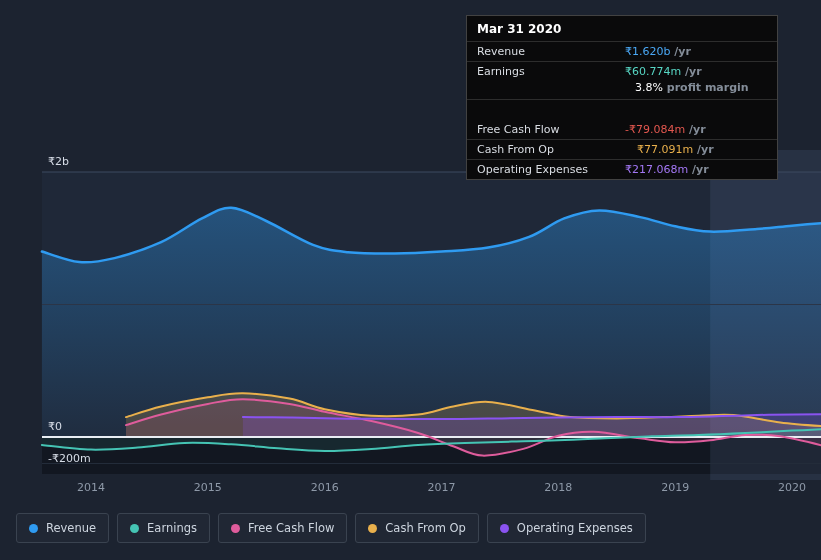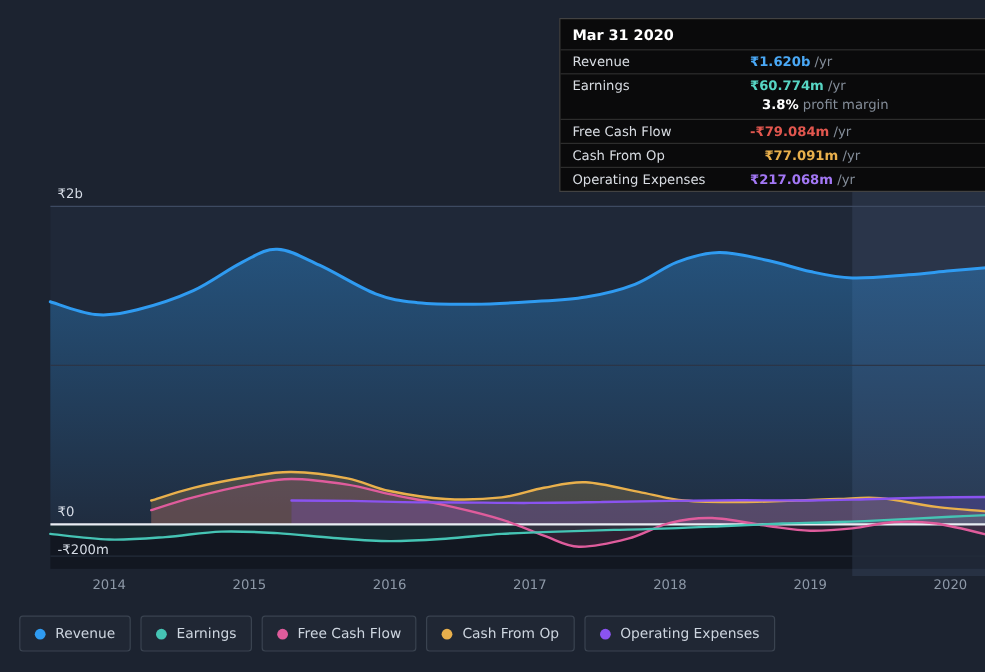--- a/index.html
+++ b/index.html
@@ -2,28 +2,28 @@
 <html><head>
 <meta charset="utf-8">
 <style>
   html,body{margin:0;padding:0;background:#1c2330;}
   .page{position:relative;width:821px;height:560px;background:#1c2330;overflow:hidden;
         font-family:"DejaVu Sans","Liberation Sans",sans-serif;}
   #chart-container{position:absolute;left:0;top:0;width:821px;height:400px;padding-left:26px;}
   svg text{font-family:"DejaVu Sans","Liberation Sans",sans-serif;}
 
   
-  .tooltip{position:absolute;left:466px;top:15px;width:356px;background:#0a0a0b;
+  .tooltip{position:absolute;left:466px;top:15px;width:312px;background:#0a0a0b;
            border:1px solid #424242;box-sizing:border-box;z-index:5;font-size:11px;}
   .tt-title{padding:6px 10px 5px 10px;font-weight:bold;font-size:12px;color:#ffffff;}
   .tt-row{display:flex;align-items:baseline;padding:3px 10px;border-top:1px solid #2d2d2d;line-height:13px;}
   .tt-row.no-sep{border-top:none;padding-top:0;padding-bottom:5px;padding-left:20px;}
   .tt-label{flex:0 0 148px;color:#d9dde3;}
-  .tt-value{font-weight:bold;white-space:pre;}
-  .tt-suffix{color:#848d99;white-space:pre;}
+  .tt-value{font-weight:normal;white-space:pre;}
+  .tt-suffix{color:#848d99;white-space:pre;font-weight:bold;}
 
   
   .legend{position:absolute;left:16px;top:513px;display:flex;gap:8px;z-index:5;}
   .legend-item{display:flex;align-items:center;gap:8px;padding:7px 12px;
                border:1px solid #3a4350;border-radius:3px;background:rgba(255,255,255,0.02);cursor:pointer;}
   .dot{width:9px;height:9px;border-radius:50%;background:#888;}
   .legend-label{color:#cdd5df;font-size:11.5px;}
 </style>
 </head>
 <body>
@@ -87,21 +87,21 @@
     </div>
 
     <div class="tt-row no-sep">
       <span class="tt-label"></span>
       <span class="tt-value" style="color: rgb(255, 255, 255);">3.8%</span>
       <span class="tt-suffix"> profit margin</span>
     </div>
 
     <div class="tt-row">
       <span class="tt-label">Free Cash Flow</span>
-      <span class="tt-value" style="color: rgb(226, 87, 79);">-₹79.084m</span>
+      <span class="tt-value" style="color: rgb(226, 87, 79); margin-top: 20px;">-₹79.084m</span>
       <span class="tt-suffix"> /yr</span>
     </div>
 
     <div class="tt-row">
       <span class="tt-label">Cash From Op</span>
       <span class="tt-value" style="color: rgb(233, 176, 76); margin-left: 12px;">₹77.091m</span>
       <span class="tt-suffix"> /yr</span>
     </div>
 
     <div class="tt-row">

